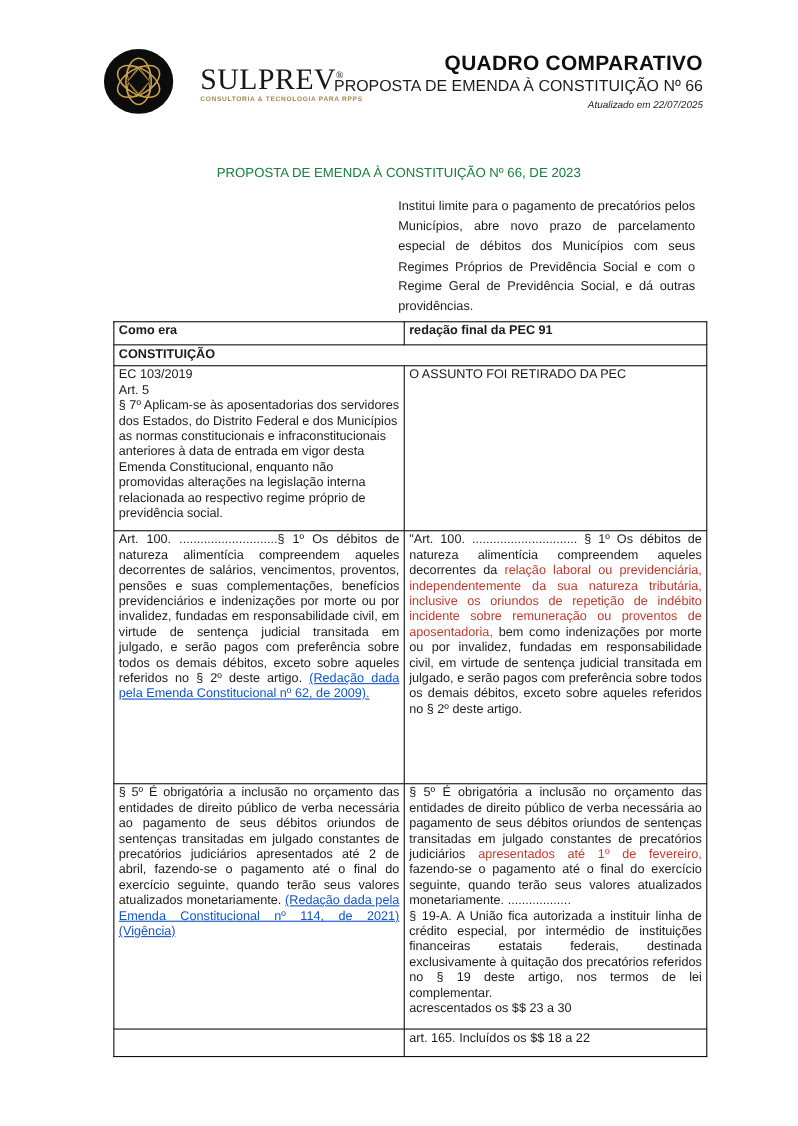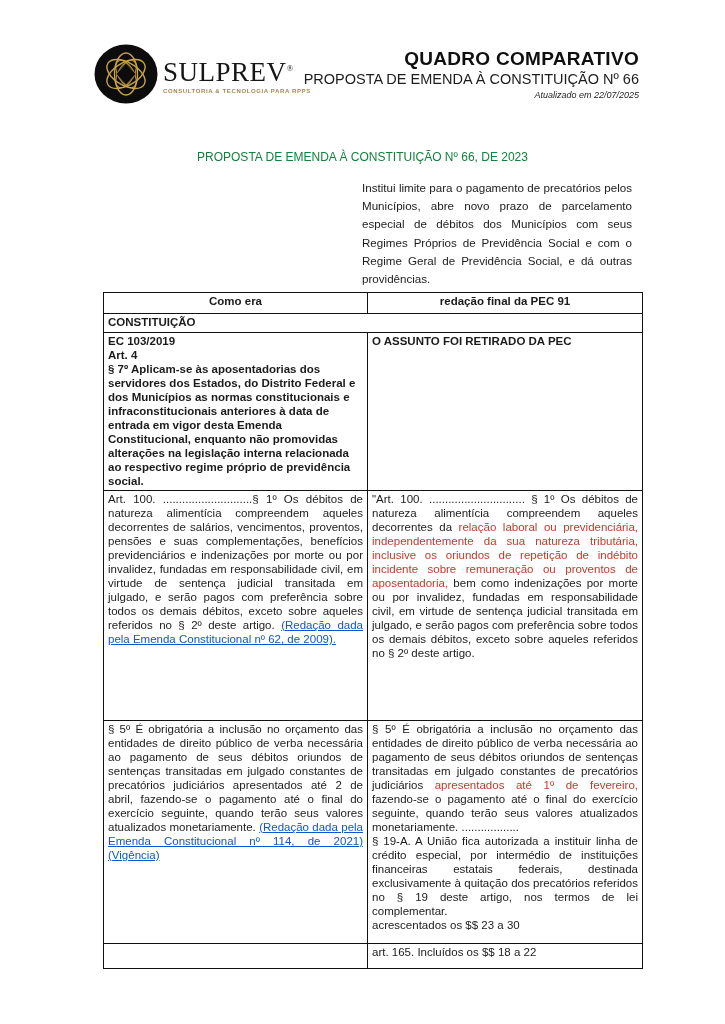--- a/index.html
+++ b/index.html
@@ -8,21 +8,21 @@
     width:725px;height:1024px;
     background:#ffffff;
     font-family:"Liberation Sans", sans-serif;
     color:#1b1b1b;
     margin:0 auto;
     overflow:hidden;
   }
   
   .logo-wrap{position:absolute;left:94px;top:44px;display:flex;align-items:flex-start;}
   .logo-badge{width:64px;height:60px;flex:0 0 auto;}
-  .brand-col{margin-left:5px;margin-top:10px;}
+  .brand-col{margin-left:24px;margin-top:10px;}
   .brand{
     font-family:"Liberation Serif", serif;
     font-size:27px;line-height:28px;color:#161616;letter-spacing:.5px;font-weight:500;
   }
   .brand sup{font-size:9px;vertical-align:super;}
   .tagline{
     margin-top:2px;font-size:6px;letter-spacing:.62px;color:#a5874e;font-weight:bold;
   }
   .hdr-right{position:absolute;right:86px;top:48px;text-align:right;}
   .hdr-title{font-size:19px;font-weight:800;letter-spacing:.3px;color:#0f0f0f;line-height:21px;}
@@ -37,30 +37,30 @@
     position:absolute;left:362px;top:179px;width:270px;
     font-size:11.6px;line-height:18.2px;text-align:justify;color:#1b1b1b;
   }
   
   table.cmp{
     position:absolute;left:103px;top:292px;width:523px;
     border-collapse:collapse;table-layout:fixed;
     font-size:11.5px;line-height:14px;color:#1b1b1b;
   }
   table.cmp td{border:1.5px solid #111;vertical-align:top;padding:1px 4px 2px 4px;}
-  td.th{font-weight:bold;text-align:center;height:17px;padding-top:2px;}
+  td.th{font-weight:bold;height:17px;padding-top:2px;}
   td.section{font-weight:bold;text-align:left;height:15px;padding-top:1px;}
   td.c-left{width:255px;}
   td.c-right{width:266px;}
   .jst{text-align:justify;}
   .retirado{}
   a.doclink{color:#1155cc;text-decoration:underline;cursor:pointer;}
   .red{color:#c23a2c;}
   .cellblock p{margin:0;}
-  tr.r1{height:150px;font-weight:bold;} tr.r2{height:230px;} tr.r3{height:223px;} tr.r4{height:25px;}
+  tr.r1{height:150px;} tr.r2{height:230px;} tr.r3{height:223px;} tr.r4{height:25px;}
 </style>
 </head>
 <body>
 
 <div class="page">
 
   <div class="logo-wrap">
     <svg class="logo-badge" viewBox="0 0 64 60">
       <ellipse cx="32" cy="30" rx="31.5" ry="29.5" fill="#0c0c0c"></ellipse>
       <g fill="none" stroke="#c9a24b" stroke-width="1.4">
@@ -94,21 +94,21 @@
       <td class="th c-right">redação final da PEC 91</td>
     </tr>
     <tr>
       <td class="section" colspan="2">CONSTITUIÇÃO</td>
     </tr>
 
     <tr class="r1">
       <td class="c-left">
         <div class="cellblock">
           <p>EC 103/2019</p>
-          <p>Art. 4</p>
+          <p>Art. 5</p>
           <p>§ 7º Aplicam-se às aposentadorias dos servidores dos Estados, do Distrito Federal e dos Municípios as normas constitucionais e infraconstitucionais anteriores à data de entrada em vigor desta Emenda Constitucional, enquanto não promovidas alterações na legislação interna relacionada ao respectivo regime próprio de previdência social.</p>
         </div>
       </td>
       <td class="c-right">
         <div class="retirado">O ASSUNTO FOI RETIRADO DA PEC</div>
       </td>
     </tr>
 
     <tr class="r2">
       <td class="c-left jst">

